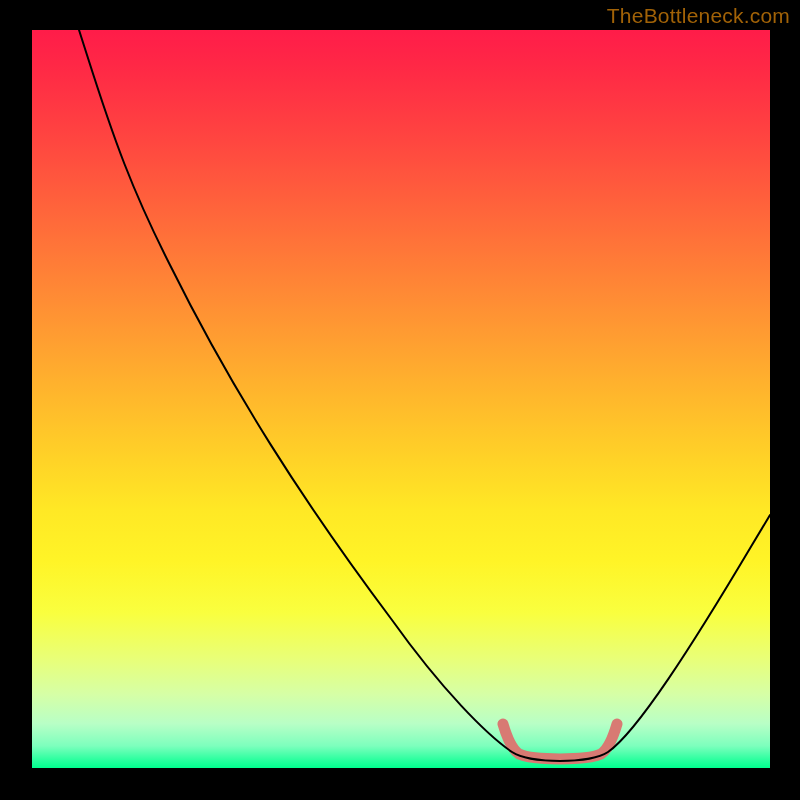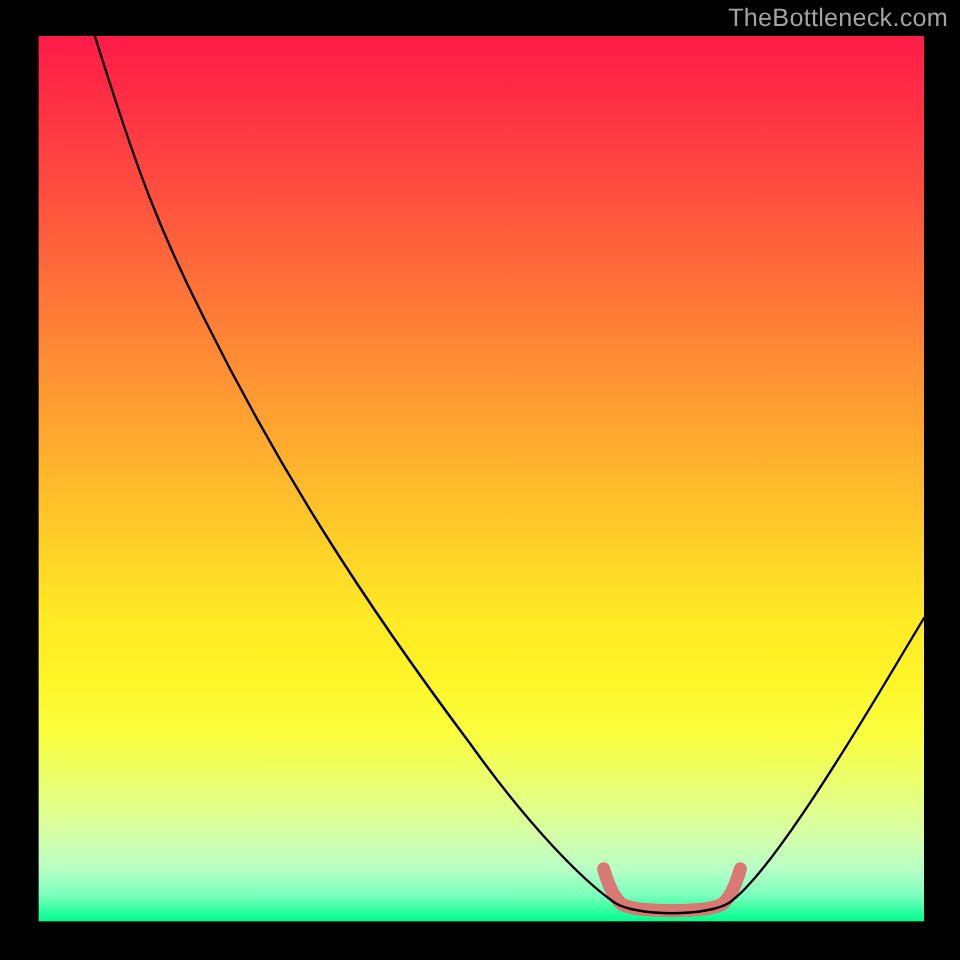--- a/index.html
+++ b/index.html
@@ -13,21 +13,21 @@
   }
   .root {
     position: relative;
     width: 800px;
     height: 800px;
   }
   .attribution {
     position: absolute;
     top: 4px;
     right: 10px;
-    color: #a3a3a3;
+    color: #a16207;
     font-size: 21px;
     font-weight: 400;
     letter-spacing: 0.2px;
     z-index: 3;
   }
   .plot {
     position: absolute;
     left: 32px;
     top: 30px;
     width: 738px;

